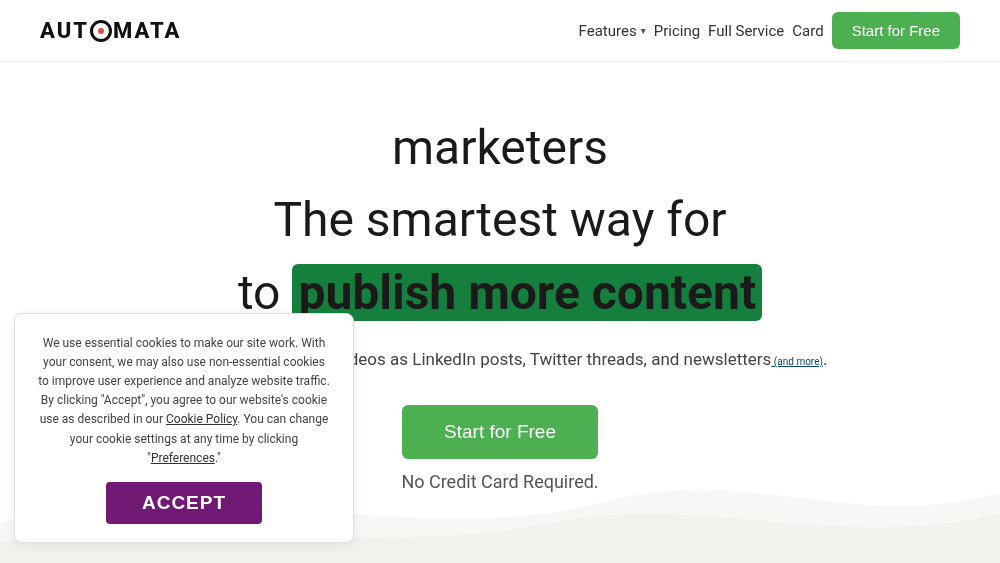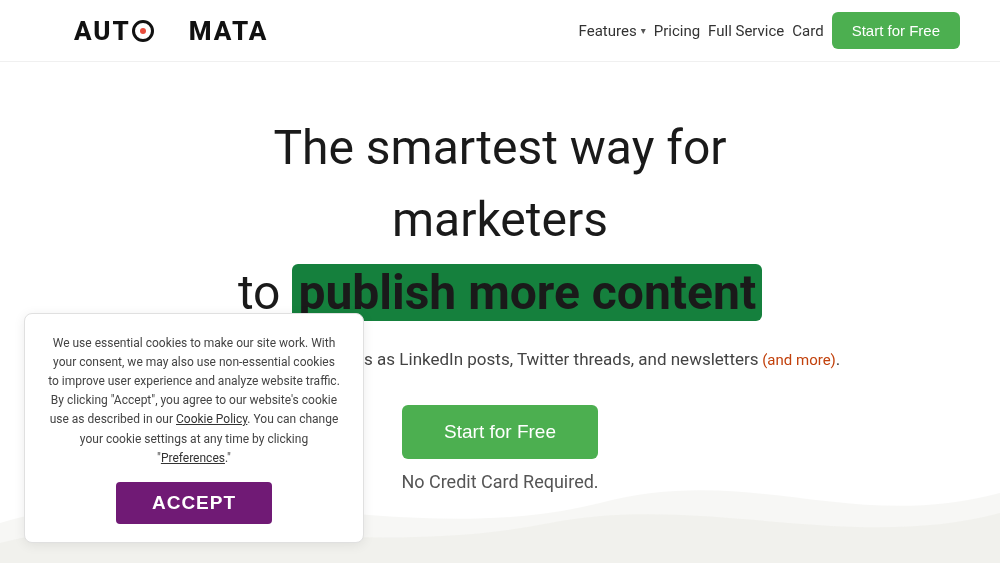--- a/index.html
+++ b/index.html
@@ -23,26 +23,25 @@
       z-index: 10;
     }
 
     .logo {
       display: flex;
       align-items: center;
       gap: 0;
     }
 
     .logo-text {
-      font-size: 26px;
+      font-size: 22px;
       font-weight: 800;
       color: #111;
       letter-spacing: 2px;
       text-transform: uppercase;
-      margin-left: 34px;
     }
 
     .logo-icon {
       display: inline-flex;
       align-items: center;
       justify-content: center;
       width: 22px;
       height: 22px;
       border: 3px solid #111;
       border-radius: 50%;
@@ -126,22 +125,23 @@
     }
 
     .hero-sub {
       font-size: 17px;
       color: #444;
       margin-top: 22px;
       line-height: 1.6;
     }
 
     .hero-sub .and-more {
-      color: #c2410c;
-      font-size: 15px;
+      color: #0c4a6e;
+      font-size: 10px;
+      text-decoration: underline;
     }
 
     .btn-cta {
       background: #4caf50;
       color: #fff;
       border: none;
       border-radius: 6px;
       padding: 16px 42px;
       font-size: 19px;
       font-weight: 500;
@@ -162,21 +162,21 @@
       left: 0;
       width: 100%;
       height: 120px;
       z-index: 1;
     }
 
     
     .cookie-banner {
       position: absolute;
       bottom: 20px;
-      left: 24px;
+      left: 14px;
       width: 340px;
       background: #fff;
       border: 1px solid #e0e0e0;
       border-radius: 8px;
       padding: 20px 22px 18px;
       box-shadow: 0 2px 12px rgba(0,0,0,0.08);
       z-index: 100;
       text-align: center;
     }
 
@@ -228,22 +228,22 @@
       <span>Full Service</span>
     </a>
     <a class="nav-item">
       <span>Card</span>
     </a>
     <button class="btn-start">Start for Free</button>
   </nav>
 </header>
 
 <main>
+  <h1 class="hero-title">marketers</h1>
   <h1 class="hero-title">The smartest way for</h1>
-  <h1 class="hero-title">marketers</h1>
   <h1 class="hero-title-line3">
     <span>to </span><span class="highlight">publish more content</span>
   </h1>
   <p class="hero-sub">
     <span>Repurpose blogs and videos as LinkedIn posts, Twitter threads, and newsletters</span><span class="and-more"> (and more)</span><span>.</span>
   </p>
   <button class="btn-cta">Start for Free</button>
   <p class="no-cc">No Credit Card Required.</p>
 </main>
 

